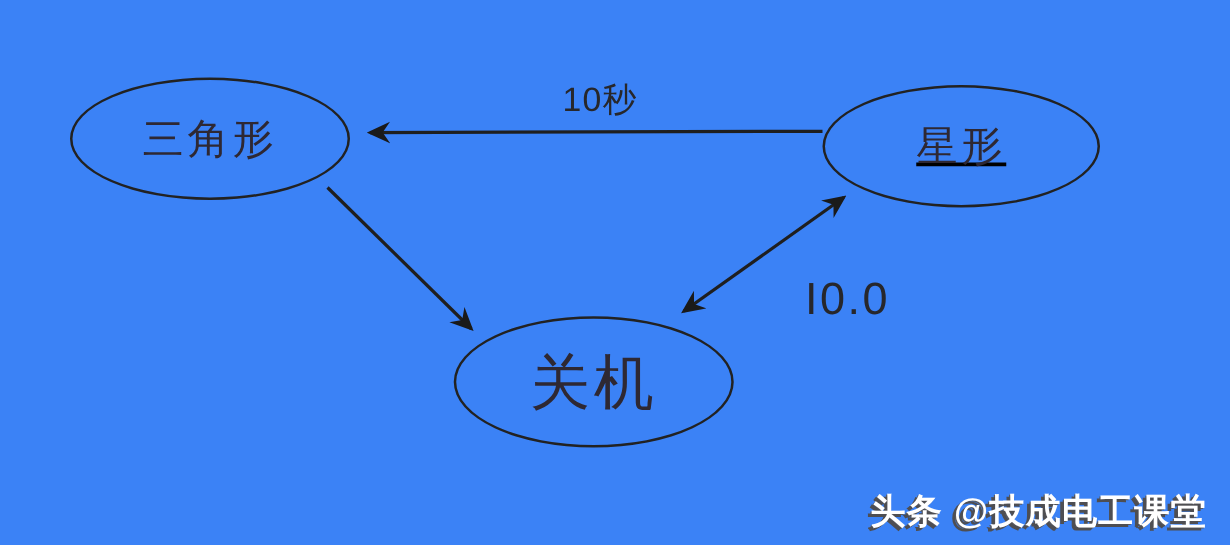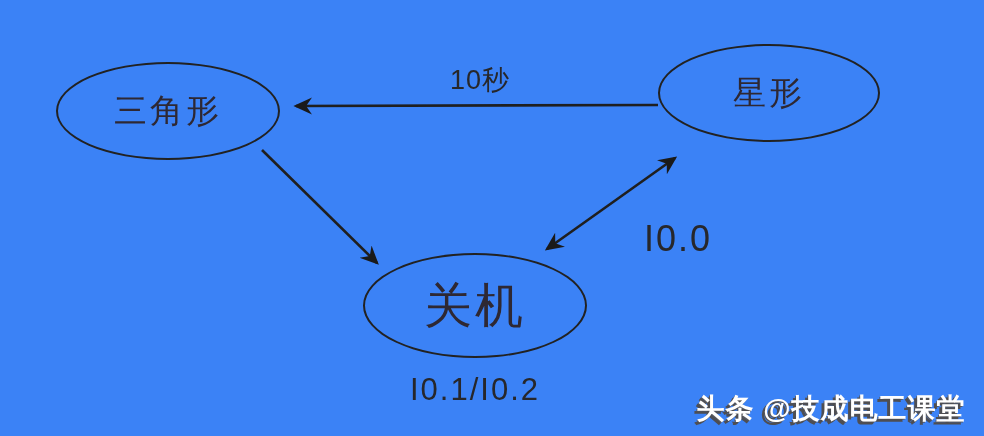--- a/index.html
+++ b/index.html
@@ -36,21 +36,21 @@
     justify-content: center;
     box-sizing: border-box;
   }
   .node span {
     color: #2e2833;
     font-size: 33px;
     letter-spacing: 3px;
     white-space: nowrap;
   }
   .node-triangle { left: 56px;  top: 62px;  width: 224px; height: 98px; }
-  .node-star     { left: 658px; top: 44px;  width: 222px; height: 98px; }
+  .node-star     { left: 658px; top: 68px;  width: 222px; height: 98px; text-decoration: underline; }
   .node-shutdown { left: 363px; top: 253px; width: 224px; height: 105px; }
   .node-shutdown span { font-size: 48px; }
 
   .edge-label {
     position: absolute;
     color: #27272b;
     white-space: nowrap;
   }
   .label-timer {
     left: 450px;
@@ -110,19 +110,18 @@
   </div>
 
   <div class="node node-shutdown">
     <span>关机</span>
   </div>
 
   <div class="edge-label label-timer">10秒</div>
 
   <div class="edge-label label-i00">I0.0</div>
 
-  <div class="edge-label label-i01i02">I0.1/I0.2</div>
 
   <div class="watermark">
     <span>头条 @技成电工课堂</span>
   </div>
 
 </div>
 
 </body></html>

